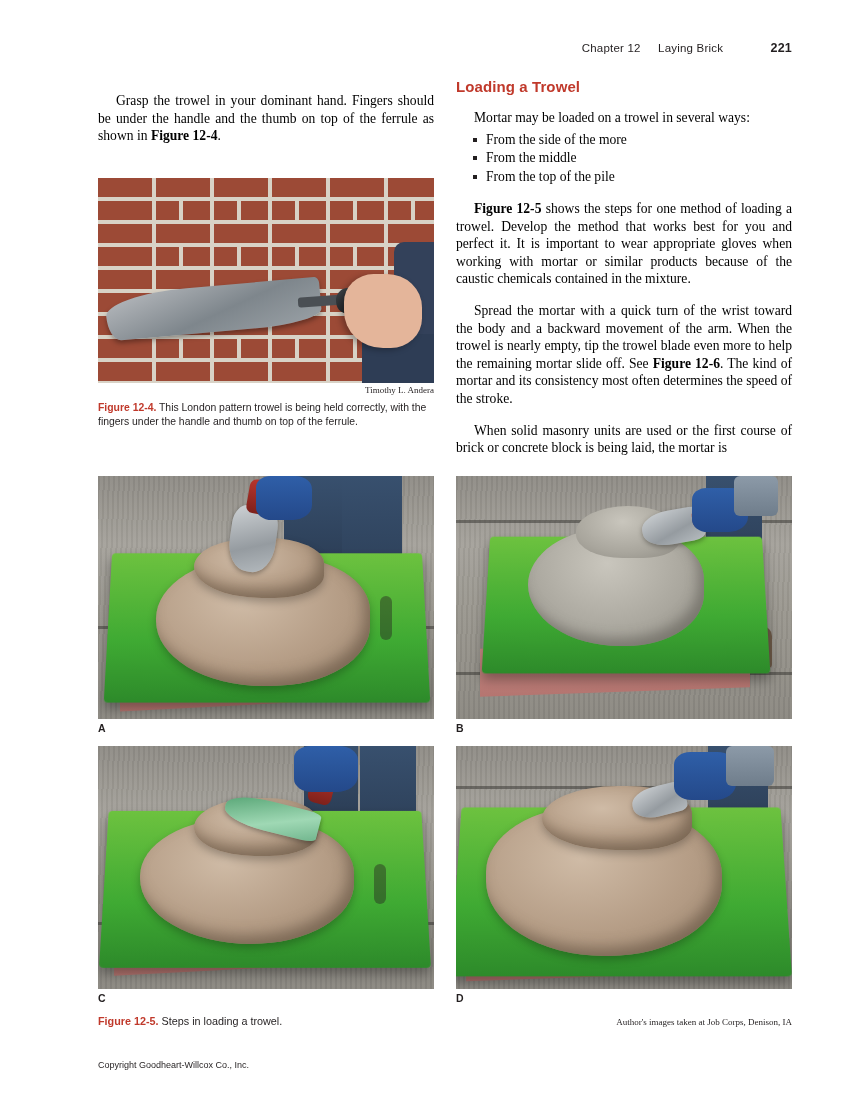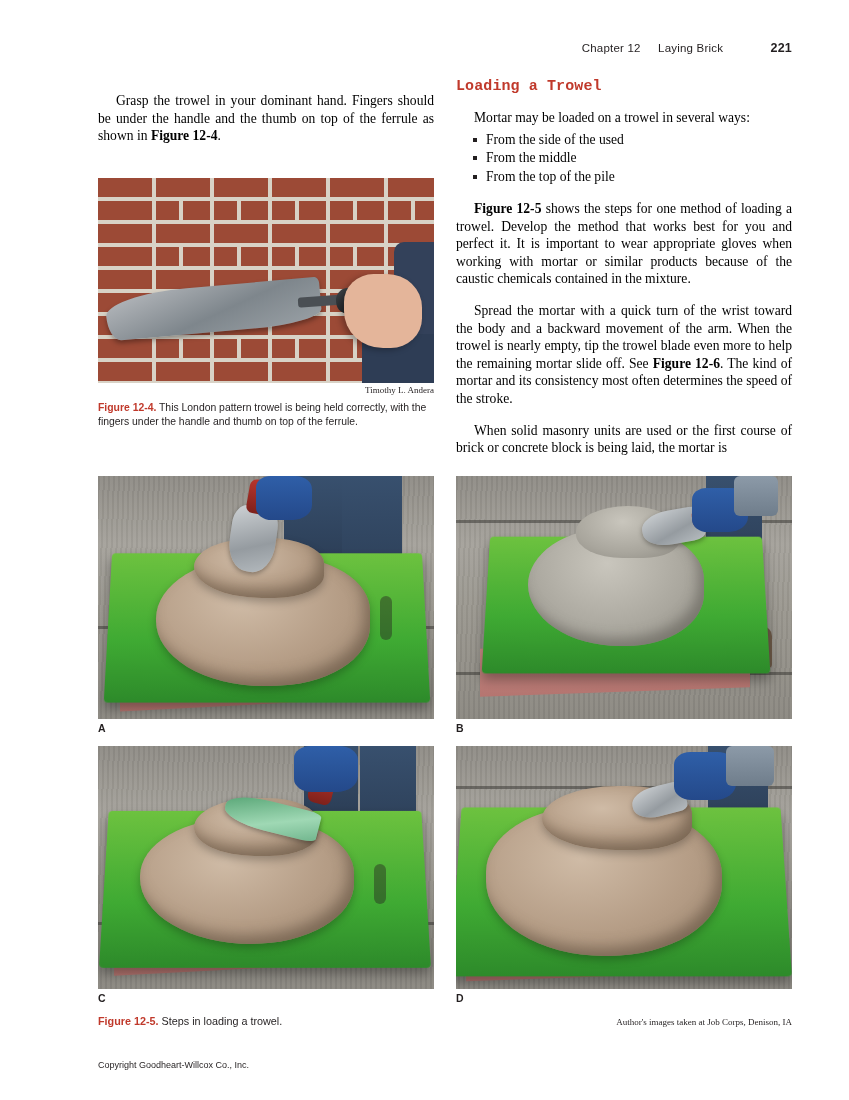--- a/index.html
+++ b/index.html
@@ -52,21 +52,21 @@
     font-size: 13.6px;
     line-height: 17.6px;
     text-align: justify;
     text-indent: 18px;
     hyphens: auto;
   }
   .bold { font-weight: bold; }
 
   h2.section-head {
     margin: 0 0 6px 0;
-    font-family: Liberation Mono, monospace;
+    font-family: Liberation Sans, sans-serif;
     font-size: 15px;
     font-weight: bold;
     color: #c0392b;
     letter-spacing: .1px;
   }
 
   ul.bullets {
     margin: 4px 0 6px 0;
     padding: 0 0 0 30px;
     list-style: none;
@@ -344,21 +344,21 @@
   <div class="credit-right">Timothy L. Andera</div>
   <div class="fig-caption">
     <span class="fig-num">Figure 12-4.</span><span> This London pattern trowel is being held correctly, with the fingers under the handle and thumb on top of the ferrule.</span>
   </div>
 </div>
 
 <div class="col-right">
   <h2 class="section-head">Loading a Trowel</h2>
   <p class="body">Mortar may be loaded on a trowel in several ways:</p>
   <ul class="bullets">
-    <li>From the side of the used</li>
+    <li>From the side of the more</li>
     <li>From the middle</li>
     <li>From the top of the pile</li>
   </ul>
   <p class="body">
     <span class="bold">Figure 12-5</span><span> shows the steps for one method of loading a trowel. Develop the method that works best for you and perfect it. It is important to wear appropriate gloves when working with mortar or similar products because of the caustic chemicals contained in the mixture.</span>
   </p>
   <p class="body">
     <span>Spread the mortar with a quick turn of the wrist toward the body and a backward movement of the arm. When the trowel is nearly empty, tip the trowel blade even more to help the remaining mortar slide off. See </span><span class="bold">Figure 12-6</span><span>. The kind of mortar and its consistency most often determines the speed of the stroke.</span>
   </p>
   <p class="body">When solid masonry units are used or the first course of brick or concrete block is being laid, the mortar is</p>

